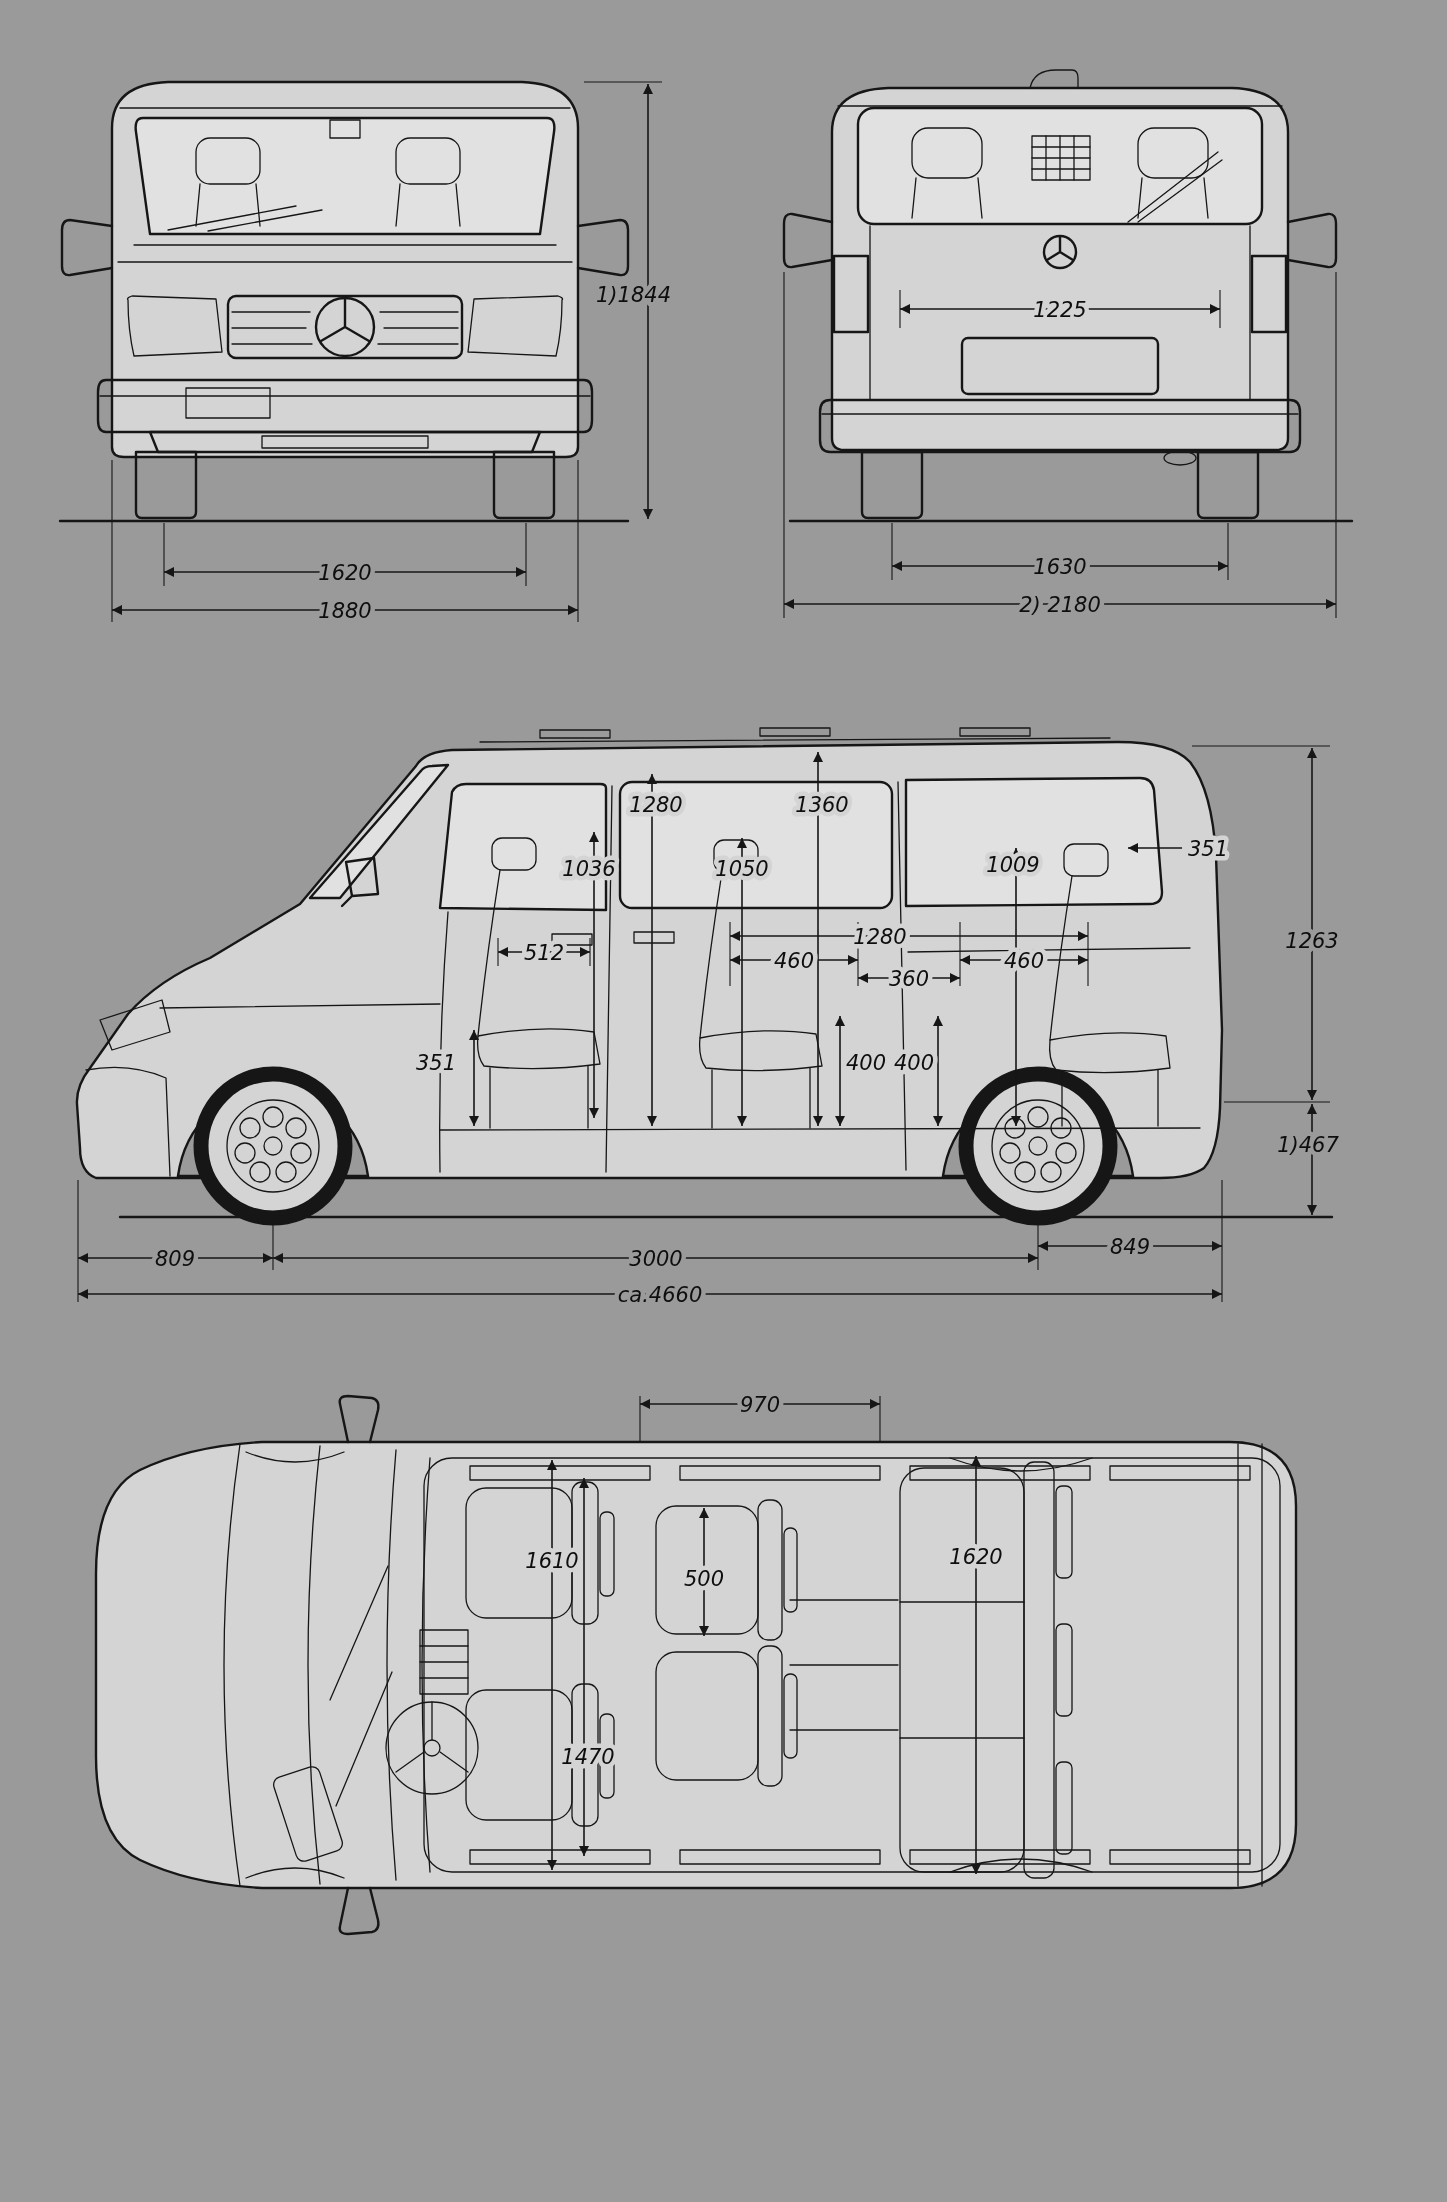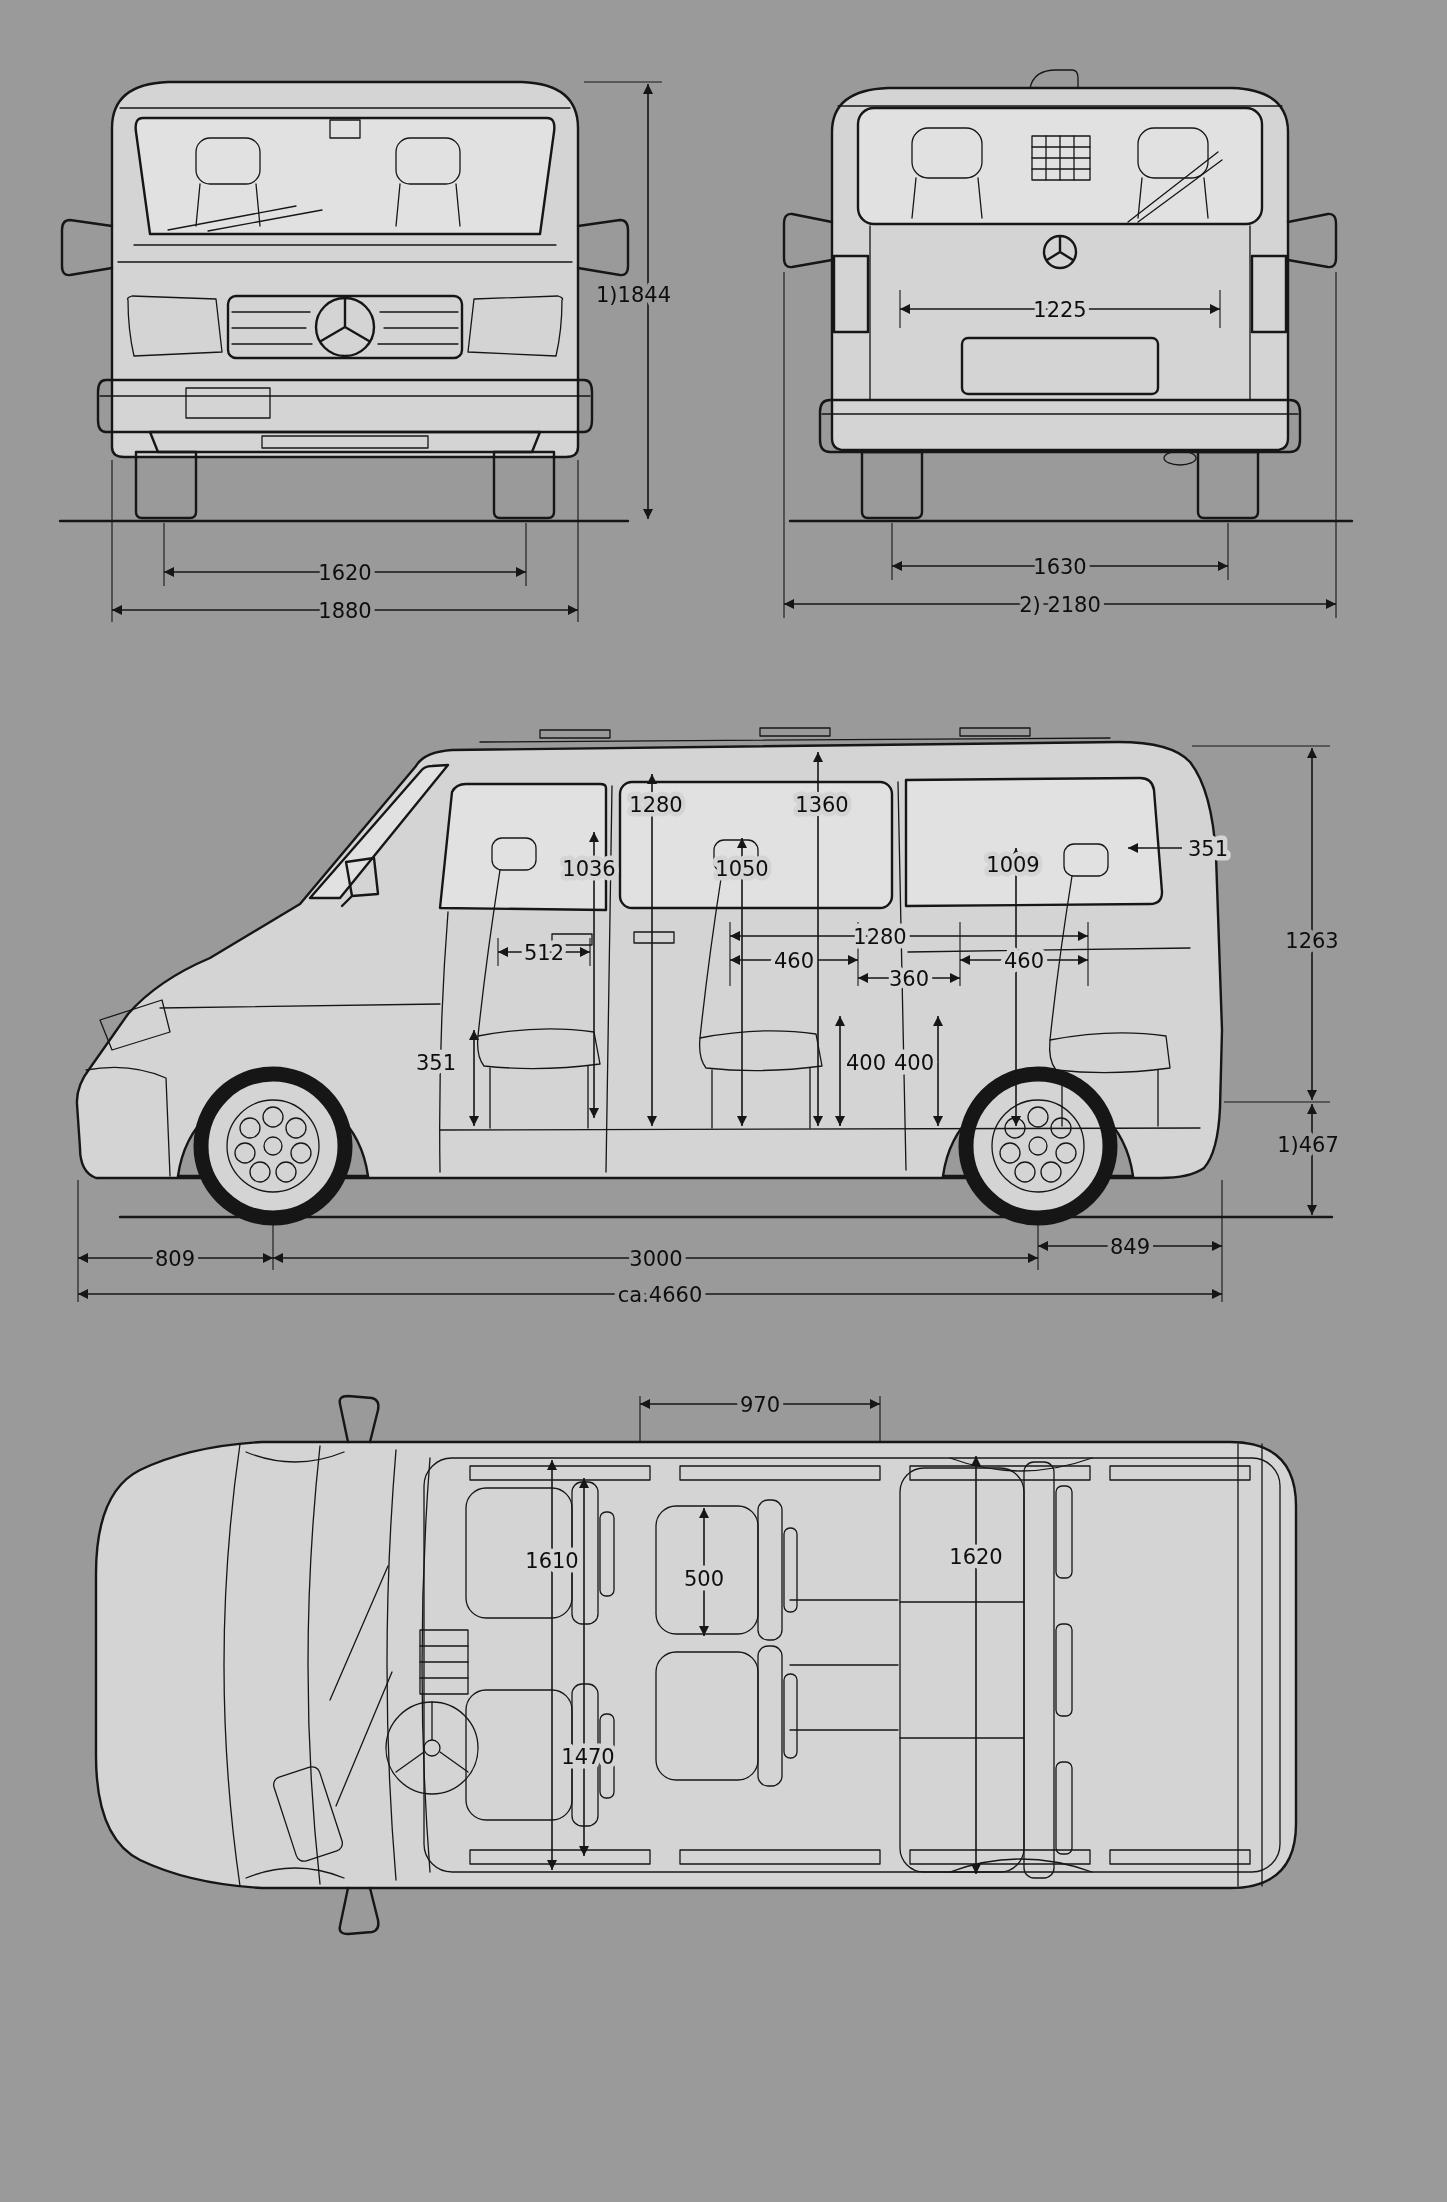--- a/index.html
+++ b/index.html
@@ -1,18 +1,18 @@
 <!DOCTYPE html>
 <html><head>
 <meta charset="utf-8">
 <style>
   html,body{margin:0;padding:0;background:#7e7e7e;}
   #canvas{
     position:relative;width:1447px;height:2202px;background:#9a9a9a;
-    font-family:"DejaVu Sans", sans-serif;overflow:hidden;
+    font-family:"DejaVu Sans", sans-serif;overflow:hidden;font-style:italic;
   }
   svg{display:block}
   .ol{fill:none;stroke:#161616;stroke-width:2.4;stroke-linejoin:round;stroke-linecap:round;}
   .th{stroke-width:1.3;}
   .bodyfill{fill:#d4d4d4;}
   .glass{fill:#e1e1e1;}
   .dim{stroke:#161616;stroke-width:1.6;fill:none;}
   .dimext{stroke:#161616;stroke-width:1.1;fill:none;}
   text{font-family:"DejaVu Sans", sans-serif;font-size:21px;fill:#0e0e0e;}
   .tg{stroke:#9a9a9a;stroke-width:9;paint-order:stroke;stroke-linejoin:round;}

